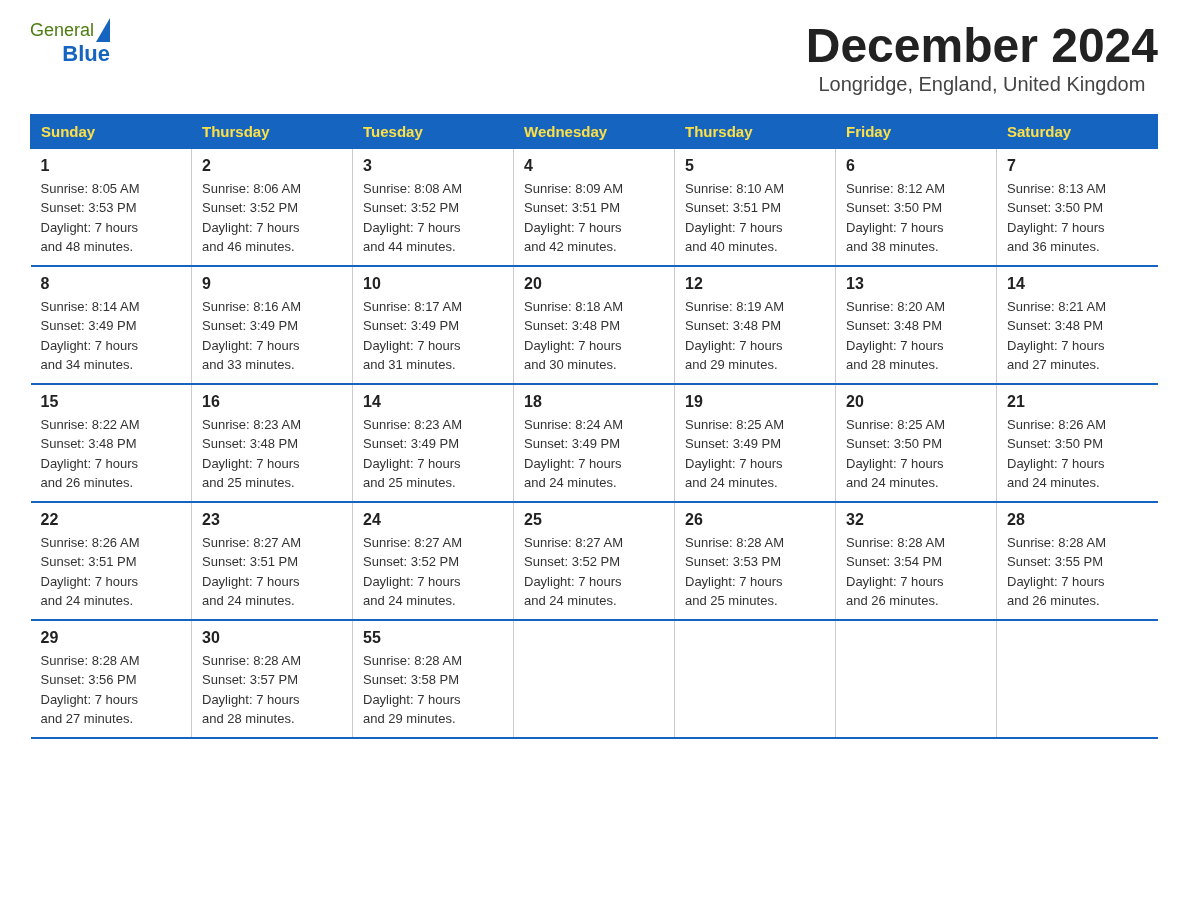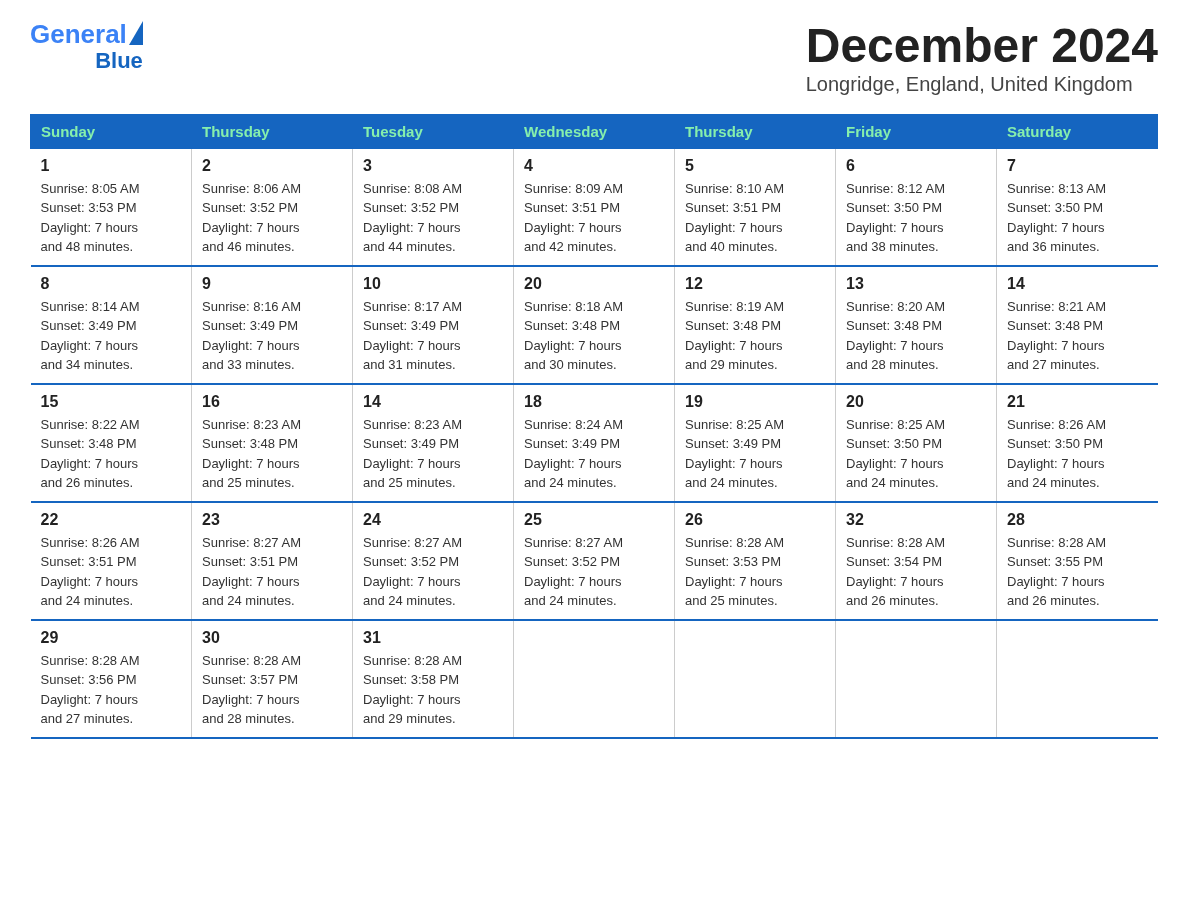--- a/index.html
+++ b/index.html
@@ -15,23 +15,23 @@
       justify-content: space-between;
       align-items: flex-start;
       margin-bottom: 18px;
     }
     .logo {
       display: flex;
       align-items: center;
       gap: 4px;
     }
     .logo-text-general {
-      font-size: 26px;
-      font-weight: bold;
-      color: #3b82f6;
+      font-size: 18px;
+      font-weight: normal;
+      color: #4d7c0f;
     }
     .logo-text-blue {
       font-size: 22px;
       font-weight: bold;
       color: #1565c0;
       text-align: right;
     }
     .logo-triangle {
       width: 0;
       height: 0;
@@ -39,42 +39,42 @@
       border-right: 0px solid transparent;
       border-bottom: 24px solid #1565c0;
       margin-top: -2px;
     }
     .logo-block {
       display: flex;
       flex-direction: column;
       line-height: 1.1;
     }
     .title-block {
-      text-align: left;
+      text-align: center;
     }
     .title-block h1 {
       font-size: 48px;
       font-weight: bold;
       color: #222;
       line-height: 1.1;
     }
     .title-block h2 {
       font-size: 20px;
       font-weight: normal;
       color: #444;
       margin-top: 0;
     }
     table {
       width: 100%;
       border-collapse: collapse;
       table-layout: fixed;
     }
     thead tr th {
       background-color: #1565c0;
-      color: #86efac;
+      color: #fde047;
       font-size: 15px;
       font-weight: bold;
       padding: 8px 10px;
       text-align: left;
       border: 1px solid #1565c0;
     }
     tbody tr {
       border-bottom: 2px solid #1565c0;
     }
     tbody td {
@@ -259,21 +259,21 @@
       <tr>
         <td>
           <span class="day-num">29</span>
           <div class="day-info">Sunrise: 8:28 AM<br>Sunset: 3:56 PM<br>Daylight: 7 hours<br>and 27 minutes.</div>
         </td>
         <td>
           <span class="day-num">30</span>
           <div class="day-info">Sunrise: 8:28 AM<br>Sunset: 3:57 PM<br>Daylight: 7 hours<br>and 28 minutes.</div>
         </td>
         <td>
-          <span class="day-num">31</span>
+          <span class="day-num">55</span>
           <div class="day-info">Sunrise: 8:28 AM<br>Sunset: 3:58 PM<br>Daylight: 7 hours<br>and 29 minutes.</div>
         </td>
         <td class="empty-cell"></td>
         <td class="empty-cell"></td>
         <td class="empty-cell"></td>
         <td class="empty-cell"></td>
       </tr>
     </tbody>
 </table>
 

